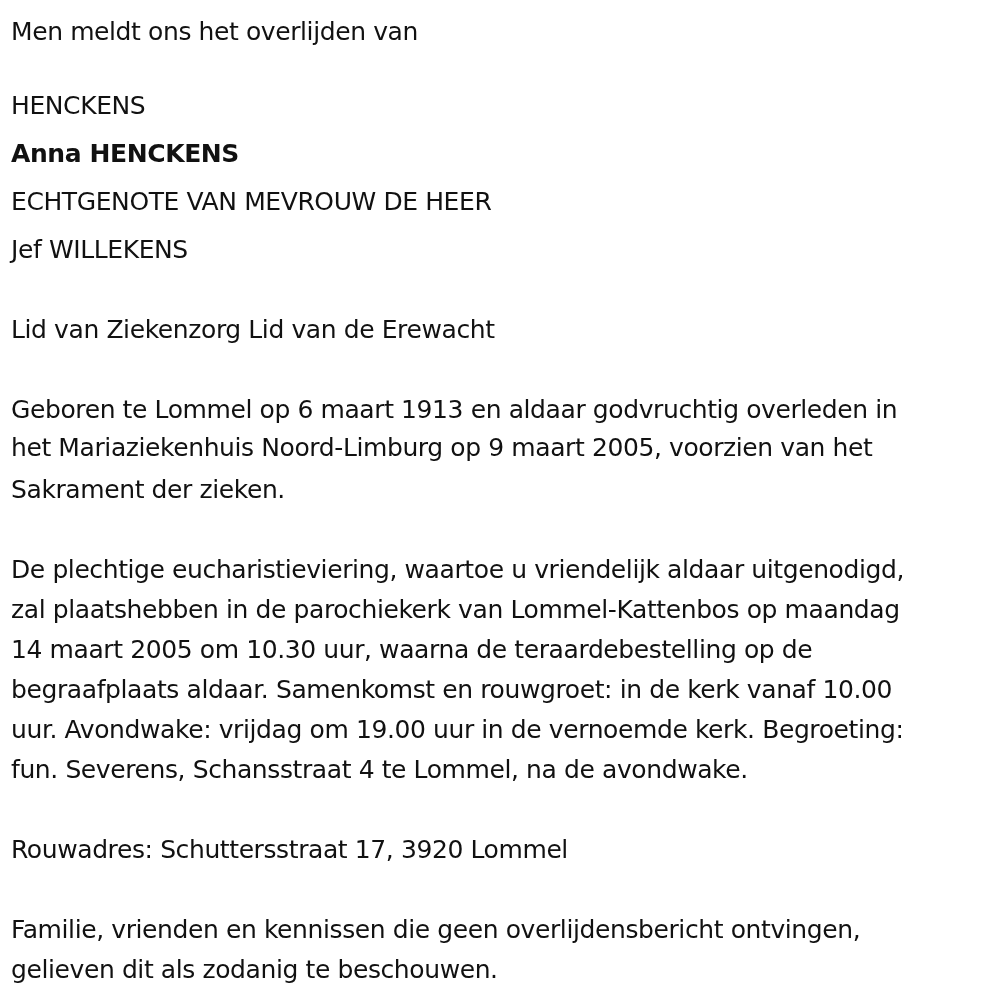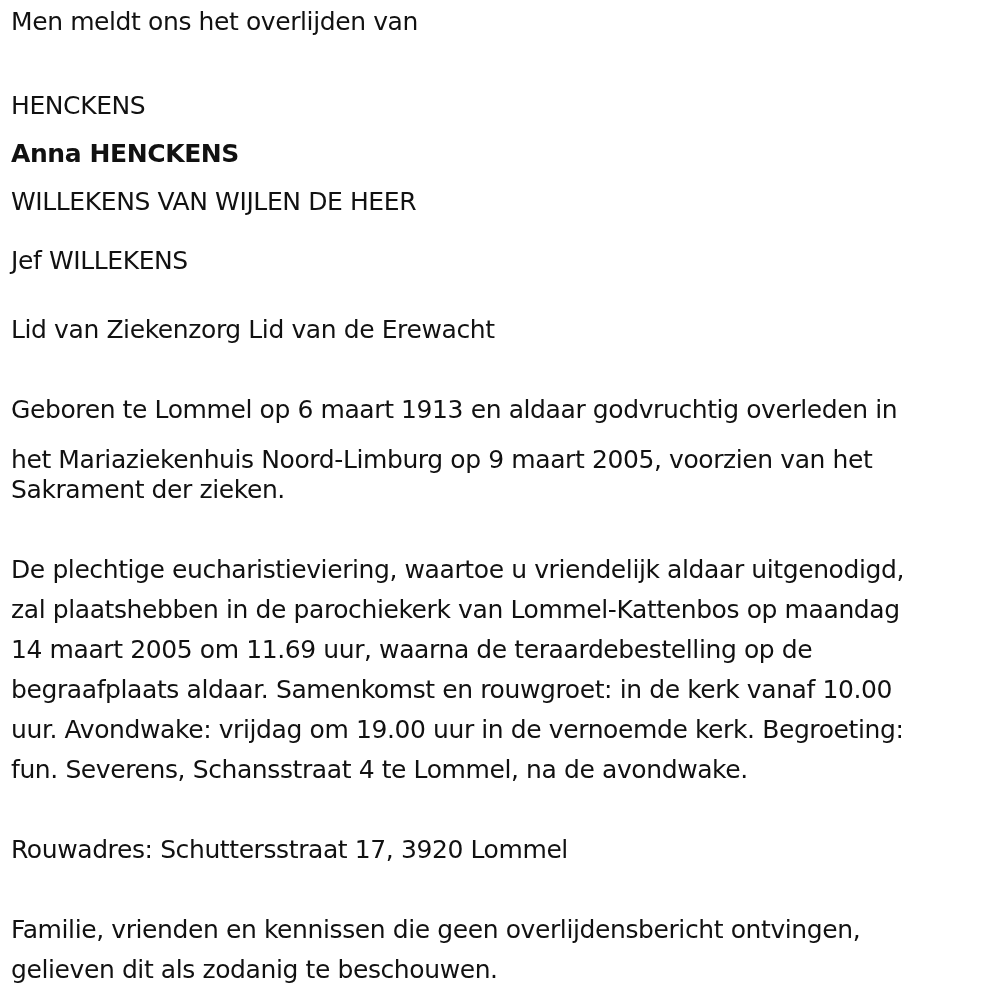--- a/index.html
+++ b/index.html
@@ -6,36 +6,36 @@
   body { width: 1000px; height: 1006px; overflow: hidden; position: relative;
          font-family: "DejaVu Sans", "Liberation Sans", sans-serif; color: #111111; }
   .line { position: absolute; left: 11px; font-size: 25px; line-height: 40px; white-space: nowrap;
           letter-spacing: -0.4px; transform-origin: left center; }
   .bold { font-weight: bold; text-align: center; }
 </style>
 </head>
 <body>
 
 <div>
-  <div class="line" style="top:2px">Men meldt ons het overlijden van</div>
+  <div class="line" style="top:12px">Men meldt ons het overlijden van</div>
 
   <div class="line" style="top:86px">HENCKENS</div>
   <div class="line bold" style="top:134px">Anna HENCKENS</div>
-  <div class="line" style="top:182px">WILLEKENS VAN WIJLEN DE HEER</div>
-  <div class="line" style="top:241px">Jef WILLEKENS</div>
+  <div class="line" style="top:182px">ECHTGENOTE VAN MEVROUW DE HEER</div>
+  <div class="line" style="top:230px">Jef WILLEKENS</div>
 
   <div class="line" style="top:310px">Lid van Ziekenzorg Lid van de Erewacht</div>
 
   <div class="line" style="top:390px">Geboren te Lommel op 6 maart 1913 en aldaar godvruchtig overleden in</div>
-  <div class="line" style="top:440px">het Mariaziekenhuis Noord-Limburg op 9 maart 2005, voorzien van het</div>
+  <div class="line" style="top:428px">het Mariaziekenhuis Noord-Limburg op 9 maart 2005, voorzien van het</div>
   <div class="line" style="top:470px">Sakrament der zieken.</div>
 
   <div class="line" style="top:550px">De plechtige eucharistieviering, waartoe u vriendelijk aldaar uitgenodigd,</div>
   <div class="line" style="top:590px">zal plaatshebben in de parochiekerk van Lommel-Kattenbos op maandag</div>
-  <div class="line" style="top:630px">14 maart 2005 om 11.69 uur, waarna de teraardebestelling op de</div>
+  <div class="line" style="top:630px">14 maart 2005 om 10.30 uur, waarna de teraardebestelling op de</div>
   <div class="line" style="top:670px">begraafplaats aldaar. Samenkomst en rouwgroet: in de kerk vanaf 10.00</div>
   <div class="line" style="top:710px">uur. Avondwake: vrijdag om 19.00 uur in de vernoemde kerk. Begroeting:</div>
   <div class="line" style="top:750px">fun. Severens, Schansstraat 4 te Lommel, na de avondwake.</div>
 
   <div class="line" style="top:830px">Rouwadres: Schuttersstraat 17, 3920 Lommel</div>
 
   <div class="line" style="top:910px">Familie, vrienden en kennissen die geen overlijdensbericht ontvingen,</div>
   <div class="line" style="top:950px">gelieven dit als zodanig te beschouwen.</div>
 </div>
 

